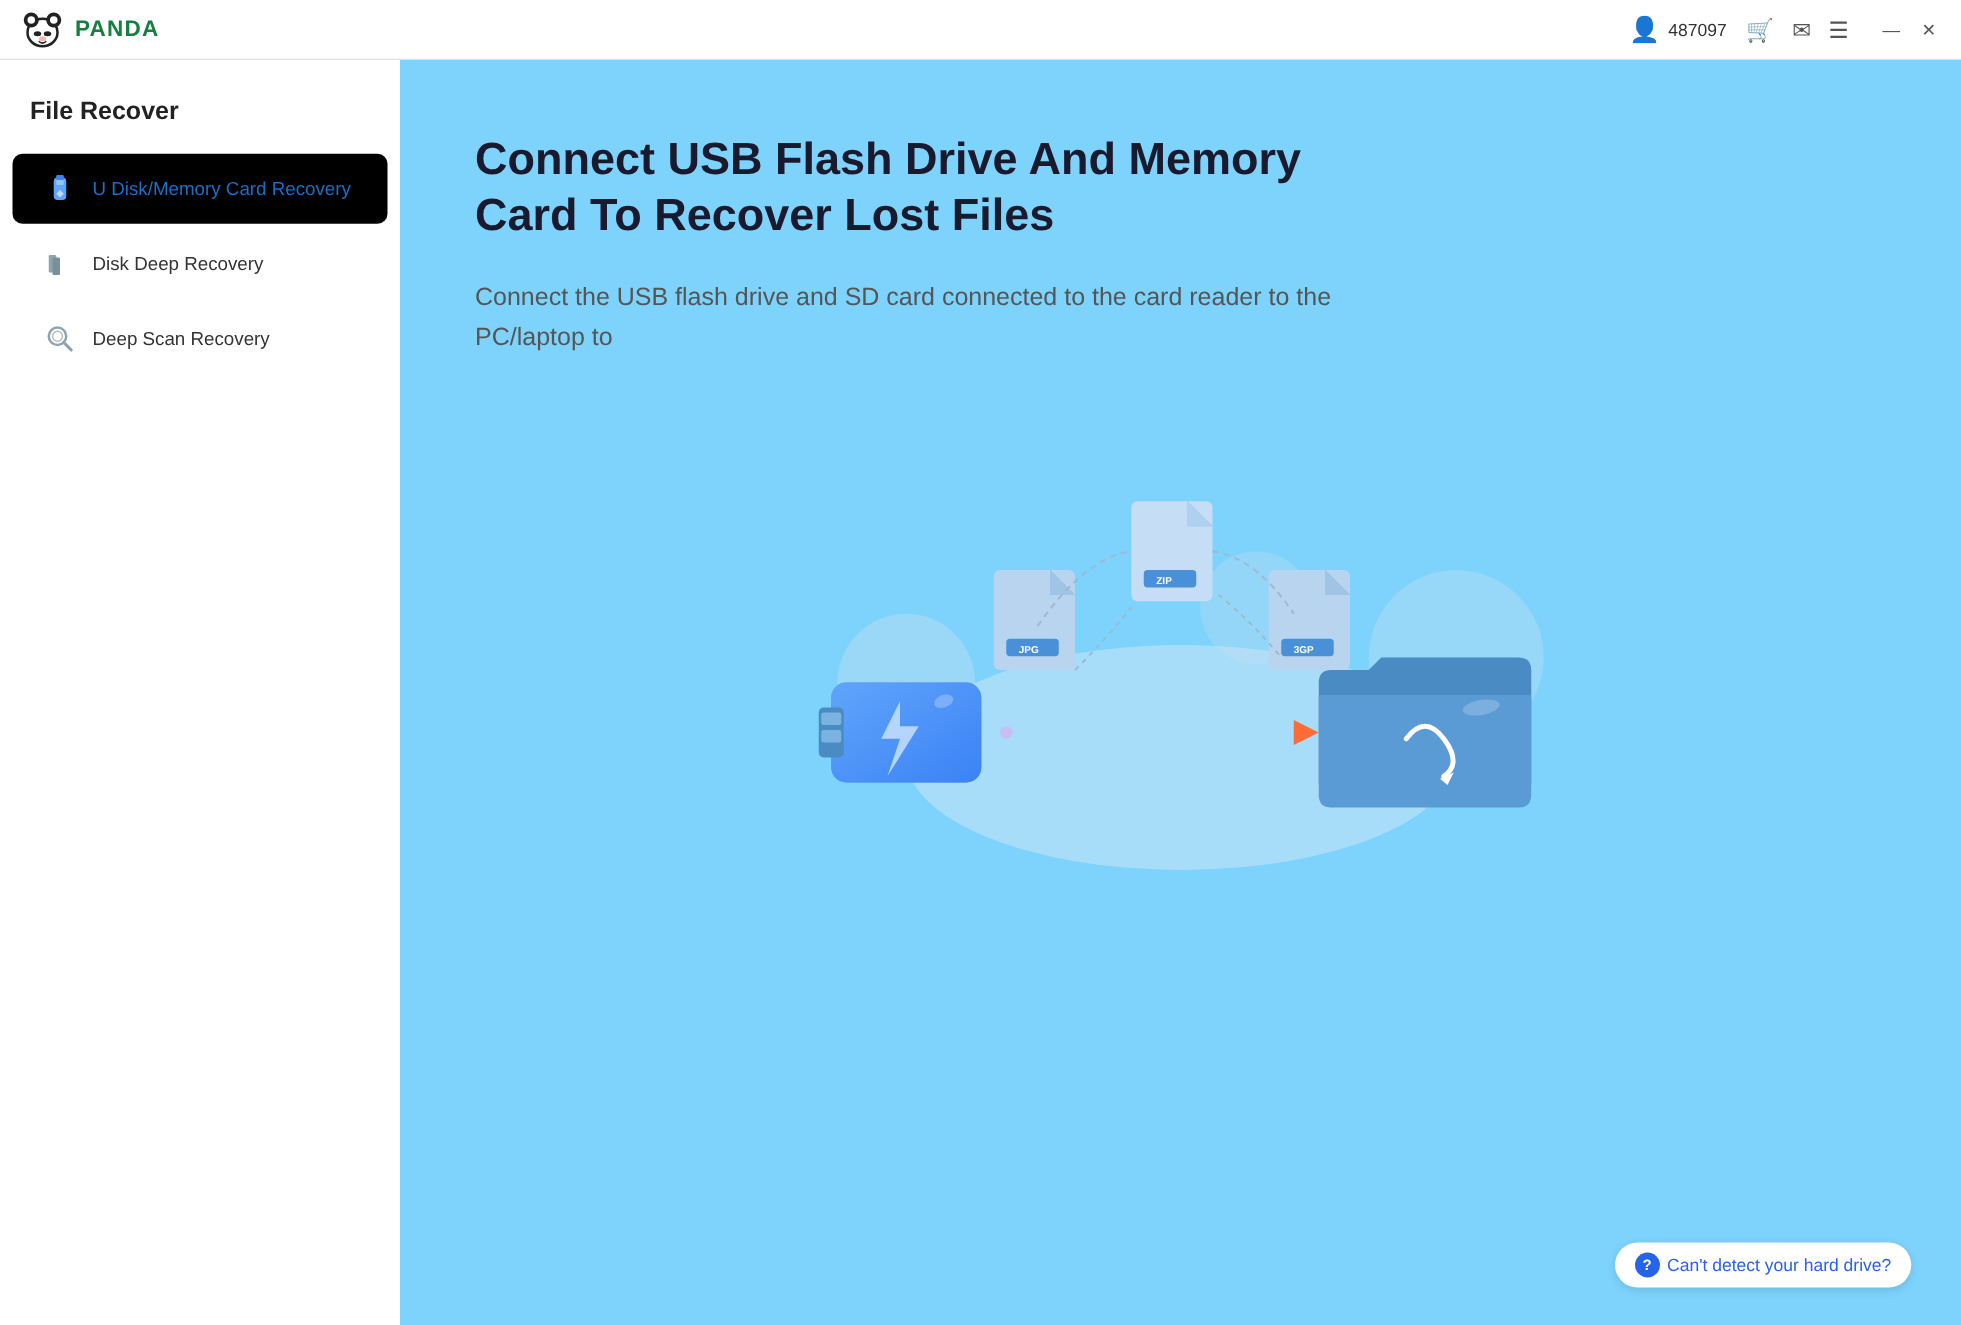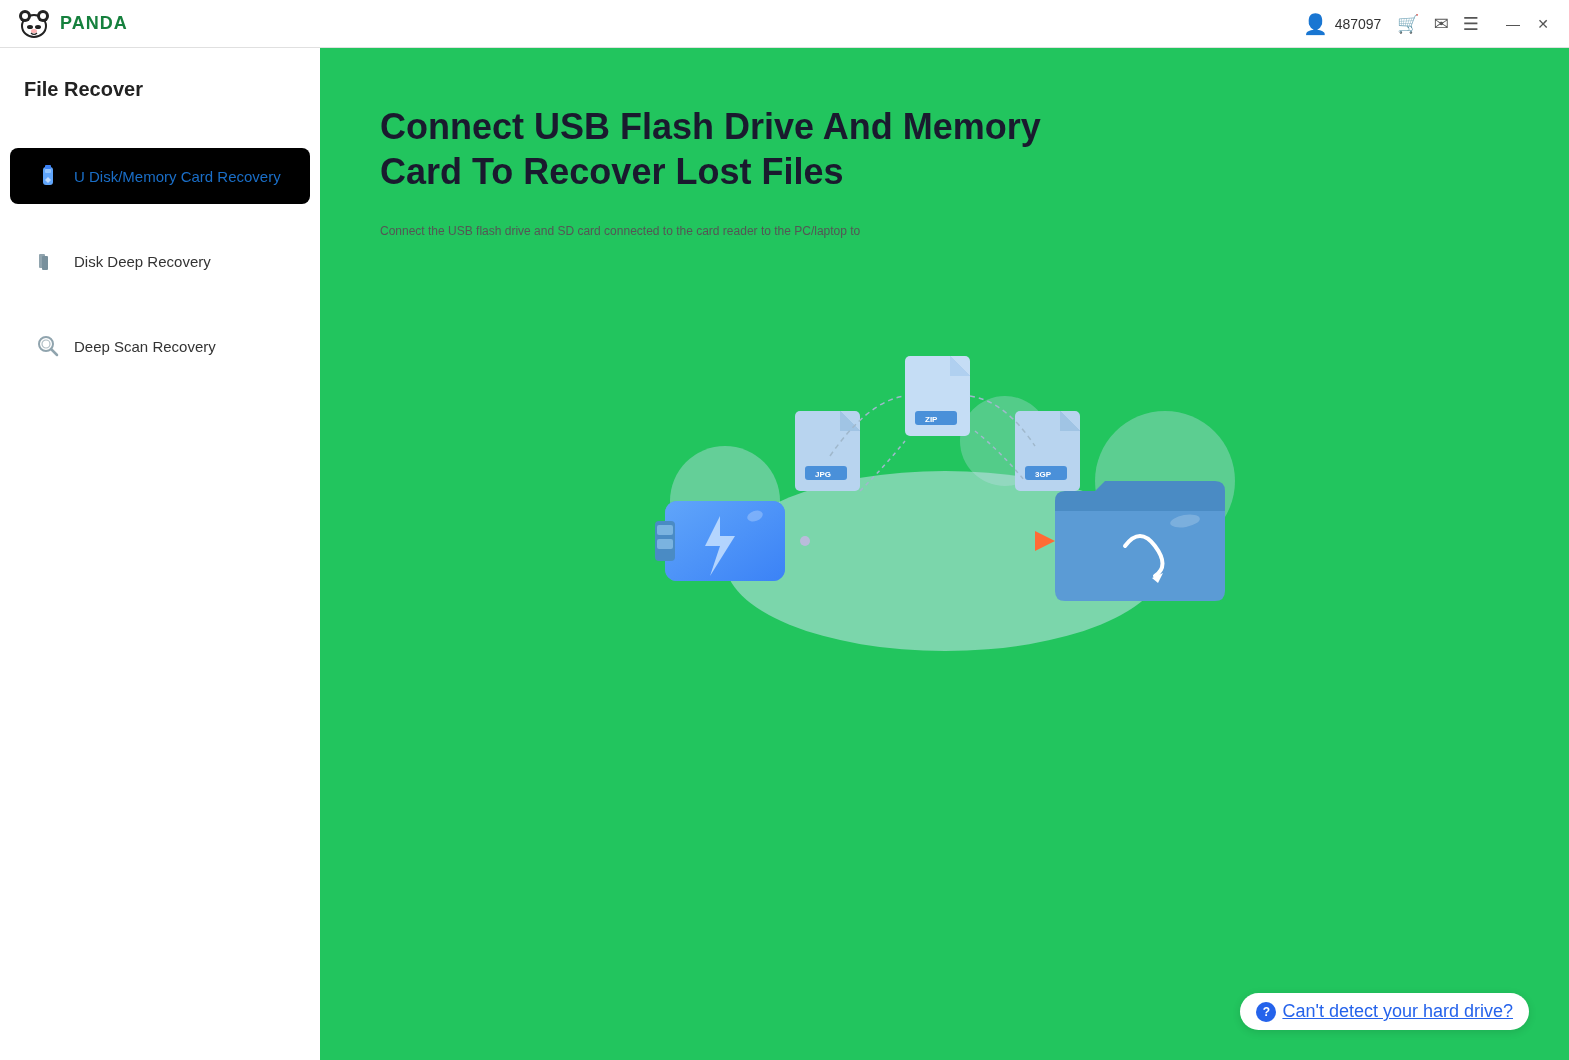--- a/index.html
+++ b/index.html
@@ -30,21 +30,20 @@
     .main-layout { display: flex; flex: 1; overflow: hidden; }
 
     
     .sidebar {
       width: 320px;
       background: #ffffff;
       padding: 20px 0;
       flex-shrink: 0;
       display: flex;
       flex-direction: column;
-      gap: 25px;
     }
     .sidebar-title {
       font-size: 20px;
       font-weight: 700;
       color: #222;
       padding: 10px 24px 20px 24px;
     }
     .sidebar-item {
       display: flex;
       align-items: center;
@@ -56,35 +55,35 @@
       transition: background 0.15s;
     }
     .sidebar-item.active { background: #000000; text-align: center; }
     .sidebar-item-icon { width: 28px; height: 28px; display: flex; align-items: center; justify-content: center; flex-shrink: 0; }
     .sidebar-item-label { font-size: 15px; color: #333; }
     .sidebar-item.active .sidebar-item-label { color: #1a6ec7; font-weight: 500; }
 
     
     .content {
       flex: 1;
-      background: #22c55e;
+      background: #7dd3fc;
       padding: 56px 60px 40px 60px;
       position: relative;
       overflow: hidden;
     }
     .content-title {
       font-size: 36px;
       font-weight: 800;
       color: #1a1a2e;
       line-height: 1.25;
       max-width: 700px;
       margin-bottom: 28px;
     }
     .content-desc {
-      font-size: 12px;
+      font-size: 20px;
       color: #555;
       max-width: 740px;
       line-height: 1.6;
       margin-bottom: 40px;
     }
 
     
     .illustration {
       width: 100%;
       display: flex;
@@ -101,21 +100,21 @@
       right: 40px;
       display: flex;
       align-items: center;
       gap: 6px;
       background: white;
       border-radius: 20px;
       padding: 8px 16px;
       box-shadow: 0 2px 8px rgba(0,0,0,0.12);
       cursor: pointer;
     }
-    .help-link-text { font-size: 18px; color: #2563eb; text-decoration: underline; }
+    .help-link-text { font-size: 14px; color: #2563eb; }
     .help-circle { width: 20px; height: 20px; border-radius: 50%; background: #2563eb; display: flex; align-items: center; justify-content: center; color: white; font-size: 12px; font-weight: bold; }
   </style>
 </head>
 <body>
 
 <div class="title-bar">
   <div class="title-bar-left">
 
     <svg class="logo-icon" viewBox="0 0 36 36">
       <ellipse cx="18" cy="20" rx="12" ry="11" fill="white" stroke="#222" stroke-width="2"></ellipse>

